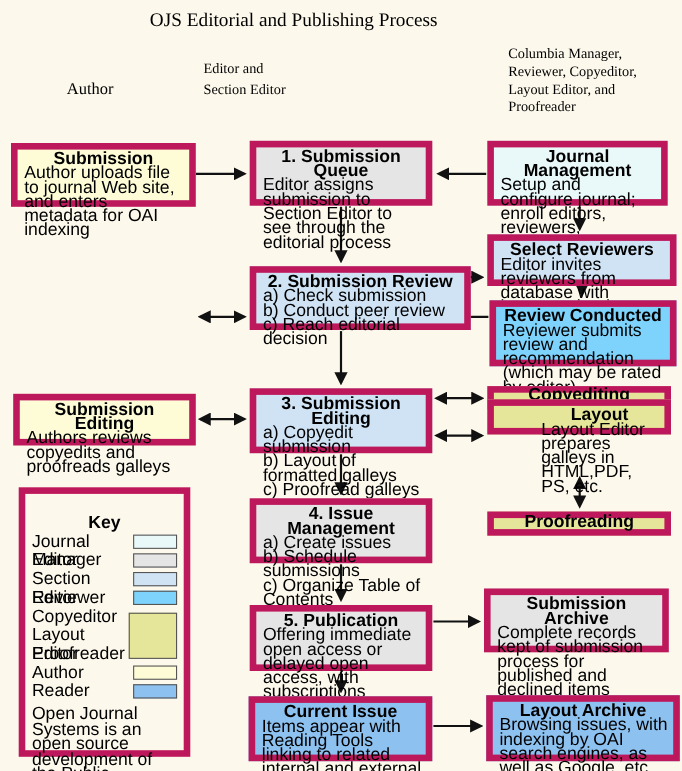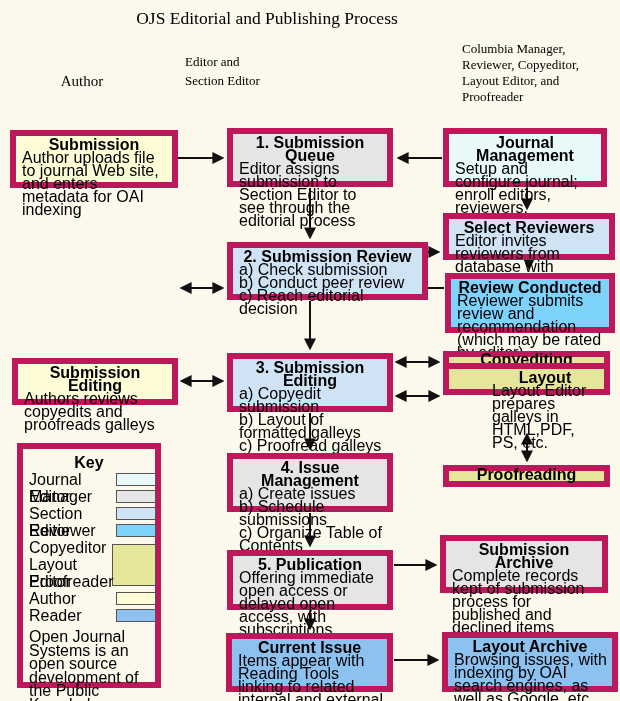--- a/index.html
+++ b/index.html
@@ -46,21 +46,21 @@
   #b-jm{left:443px;top:128px;width:164px;height:59px;}
   #b-selrev{left:443px;top:213px;width:172px;height:47px;}
   #b-revcond{left:445px;top:273px;width:170px;height:60px;}
   #b-copyediting{left:443px;top:351px;width:167px;height:21px;}
   #b-layout{left:443px;top:363px;width:167px;height:32px;padding-left:41px;}
   #b-proof{left:443px;top:465px;width:167px;height:22px;}
   #b-subarch{left:440px;top:535px;width:168px;height:58px;}
   #b-jarch{left:442px;top:632px;width:176px;height:60px;}
 
   
-  #b-key{left:17px;top:443px;width:144px;height:245px;padding:7px 6px;}
+  #b-key{left:17px;top:443px;width:156px;height:245px;padding:20px 6px;}
   .key-title{font-weight:bold;text-align:center;margin-bottom:2px;}
   .key-grid{display:grid;grid-template-columns:1fr 42px;align-items:center;}
   .key-grid .klabel{height:17px;line-height:17px;}
   .swatch{width:38px;height:11px;border:1px solid #555;justify-self:end;}
   .swatch.big{grid-row:span 3;width:42px;height:40px;justify-self:end;}
   .key-note{margin-top:6px;line-height:13.5px;}
   .key-url{text-align:center;margin-top:1px;}
 
   
   #arrows{position:absolute;left:0;top:0;pointer-events:none;}

